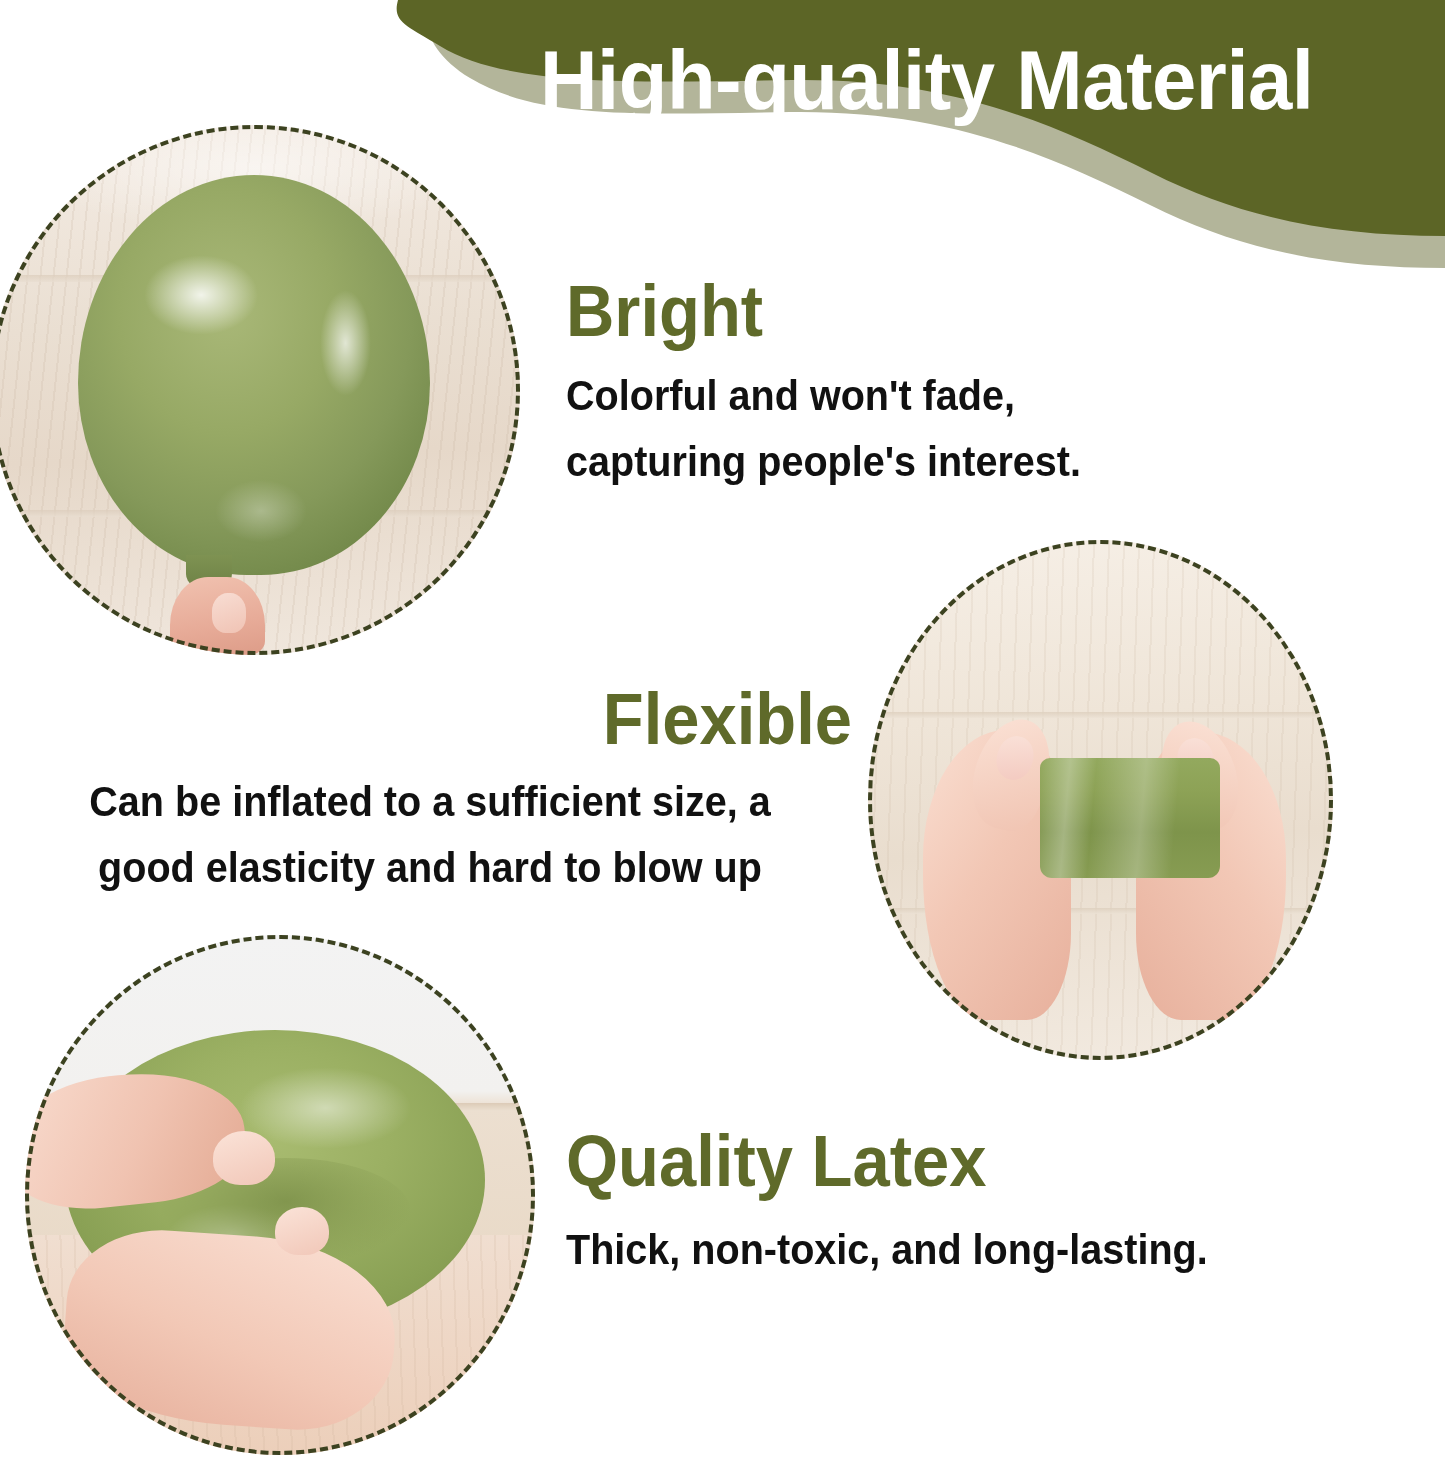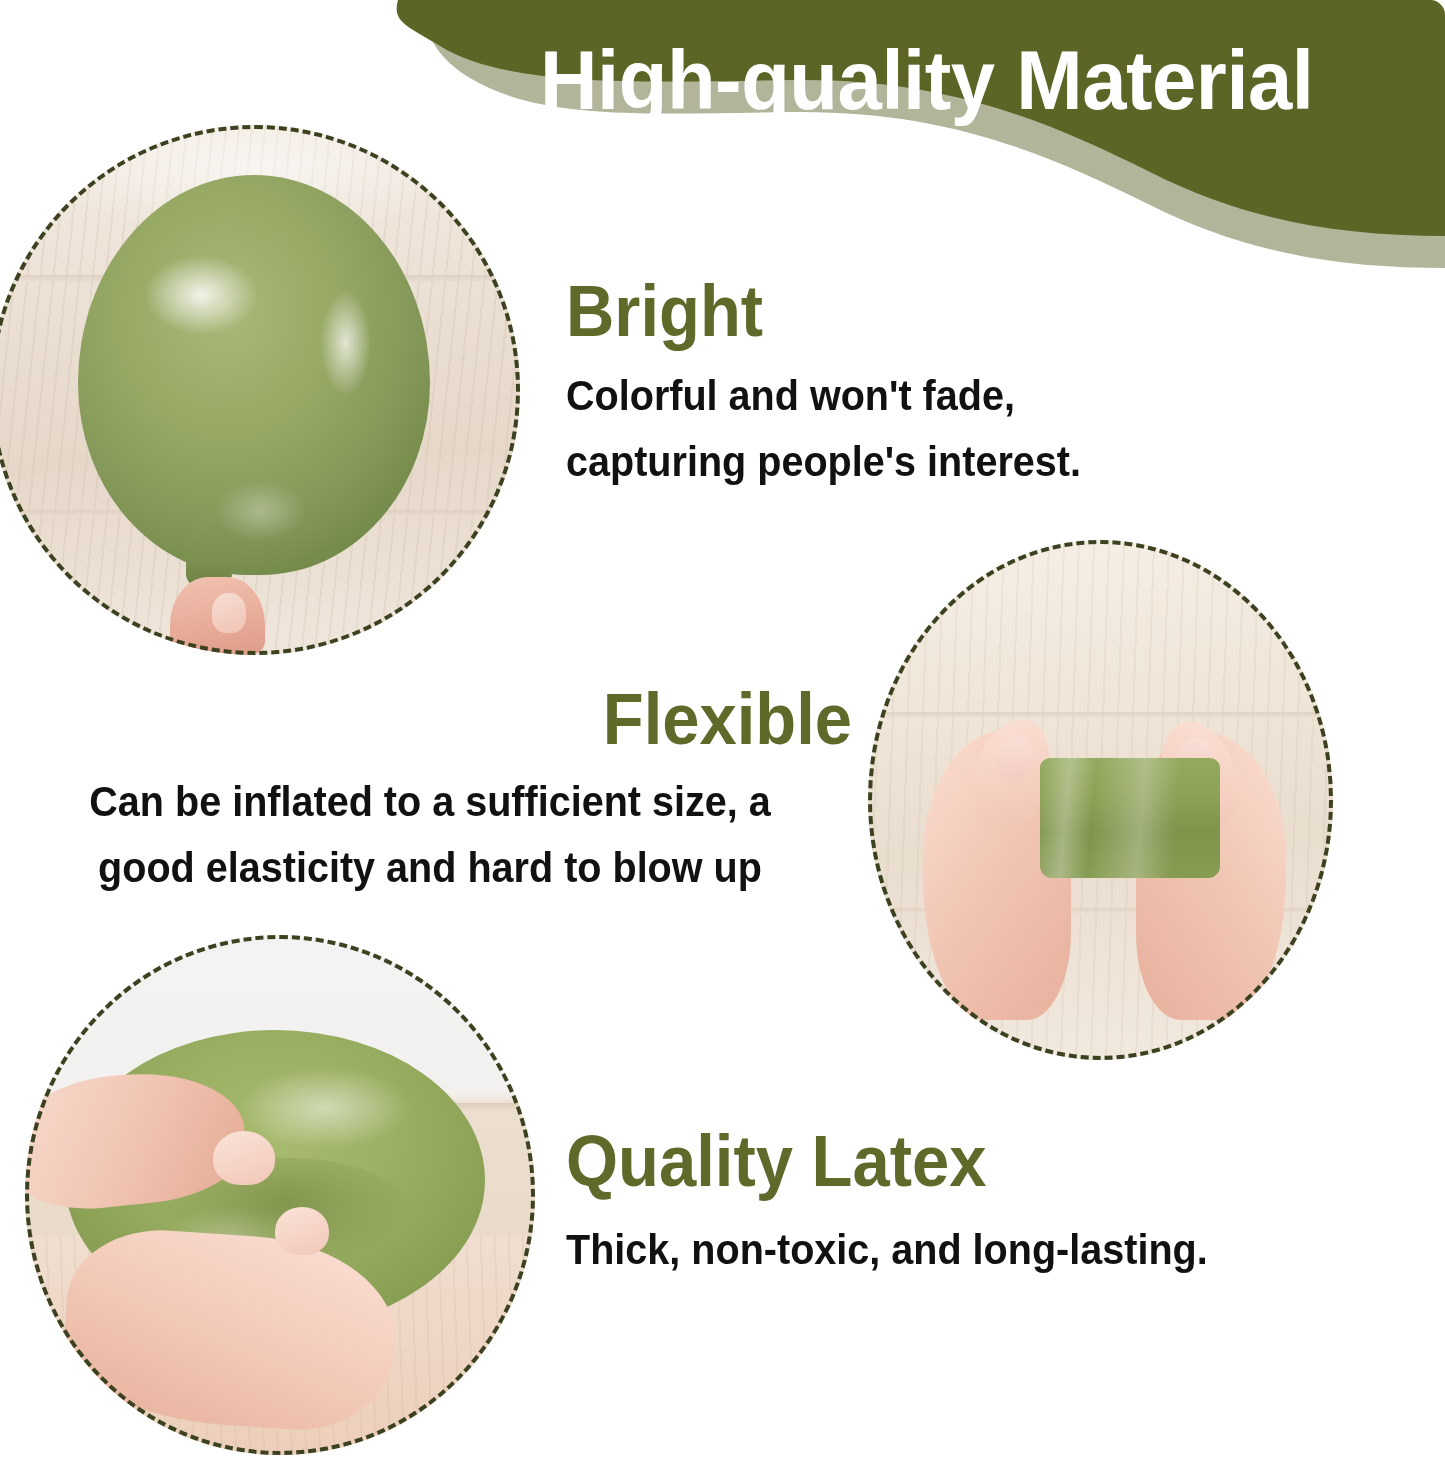--- a/index.html
+++ b/index.html
@@ -9,21 +9,20 @@
   }
   body {
     font-family: "Liberation Sans", sans-serif;
   }
   #infographic {
     position: relative;
     width: 1445px;
     height: 1467px;
     background: #ffffff;
     overflow: hidden;
-    border-radius: 15px;
   }
 
   
   .header-banner {
     position: absolute;
     left: 0;
     top: 0;
     width: 1445px;
     height: 300px;
     pointer-events: none;

